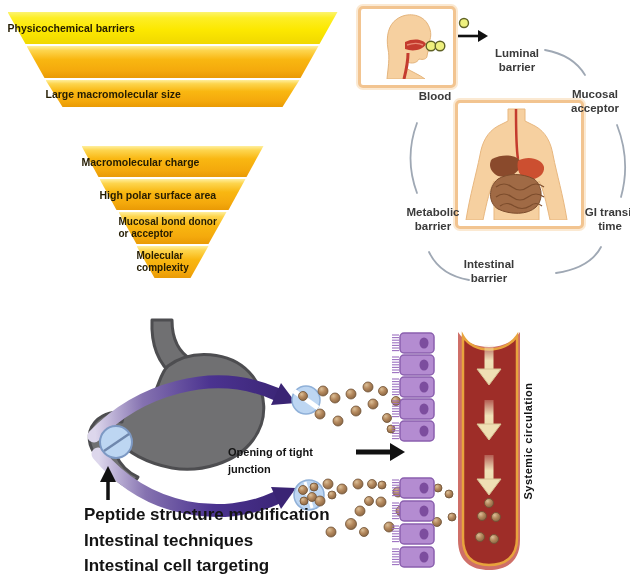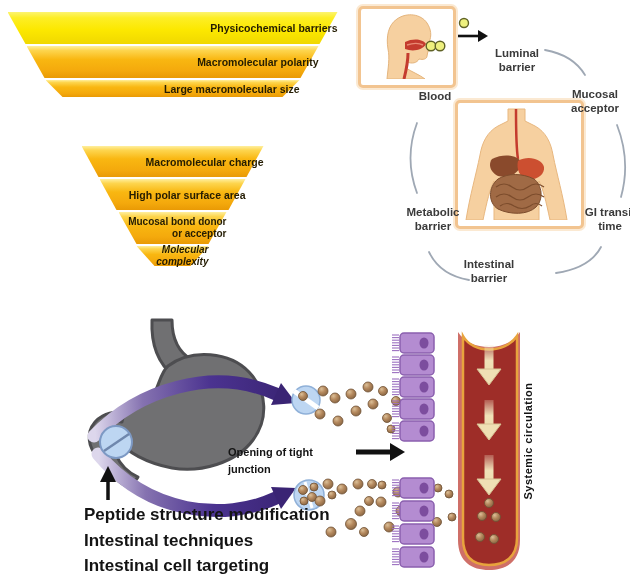--- a/index.html
+++ b/index.html
@@ -5,21 +5,21 @@
   html,body{margin:0;padding:0;background:#fff;}
   .fig{position:relative;width:630px;height:579px;background:#ffffff;overflow:hidden;
        font-family:"Liberation Sans",sans-serif;}
   
   .pyramid{position:absolute;left:5px;top:10px;width:336px;height:272px;}
   .p-layer{position:absolute;}
   .p-bg{position:absolute;inset:0;}
   .p-bg.l1{background:linear-gradient(180deg,#fcf470 0%,#fdee26 18%,var(--pyramid-yellow,#fce800) 55%,#f0d800 100%);}
   .p-bg.lg{background:linear-gradient(180deg,#ffef9e 0%,#fdd54e 14%,var(--pyramid-gold,#f9b711) 42%,#f4a90c 78%,#e99a05 100%);}
   .p-label{position:absolute;left:0;right:0;top:50%;transform:translateY(-50%);
-    text-align:right;font-weight:bold;font-size:10.5px;line-height:1.18;color:#241c02;}
+    text-align:left;font-weight:bold;font-size:10.5px;line-height:1.18;color:#241c02;}
   
   .cyc-label{position:absolute;font-weight:bold;font-size:11.5px;color:#3a3a3a;
     text-align:center;line-height:1.25;}
   .img-box{position:absolute;background:#fff;border:3px solid var(--frame-peach,#f2c490);
     border-radius:5px;box-shadow:0 0 0 2px #fbe9d2;}
   
   .btxt{position:absolute;font-weight:bold;color:#141414;font-size:17px;line-height:1.5;}
   .btxt.center{text-align:center;line-height:1.35;}
   .systemic{transform:rotate(-90deg);transform-origin:center;text-align:center;
     font-size:11px;letter-spacing:0.5px;white-space:nowrap;}
@@ -30,39 +30,38 @@
 
 <div class="fig">
 
   <div class="pyramid">
     <div class="p-layer" style="top:2px;left:2.5px;width:330px;height:32px;">
       <div class="p-bg l1" style="clip-path:polygon(0 0,330px 0,312px 100%,18px 100%);"></div>
       <div class="p-label">Physicochemical barriers</div>
     </div>
     <div class="p-layer" style="top:36px;left:21.5px;width:292px;height:32px;">
       <div class="p-bg lg" style="clip-path:polygon(0 0,292px 0,274px 100%,18px 100%);"></div>
-      <div class="p-label">Macromolecular polarity</div>
-    </div>
-    <div class="p-layer" style="top:70px;left:40.5px;width:254px;height:17px;">
+    </div>
+    <div class="p-layer" style="top:70px;left:40.5px;width:254px;height:27px;">
       <div class="p-bg lg" style="clip-path:polygon(0 0,254px 0,237px 100%,17px 100%);"></div>
       <div class="p-label">Large macromolecular size</div>
     </div>
     <div class="p-layer" style="top:136px;left:76.5px;width:182px;height:31px;">
       <div class="p-bg lg" style="clip-path:polygon(0 0,182px 0,165px 100%,17px 100%);"></div>
       <div class="p-label">Macromolecular charge</div>
     </div>
     <div class="p-layer" style="top:169px;left:94.5px;width:146px;height:31px;">
       <div class="p-bg lg" style="clip-path:polygon(0 0,146px 0,129px 100%,17px 100%);"></div>
       <div class="p-label">High polar surface area</div>
     </div>
     <div class="p-layer" style="top:202px;left:113.5px;width:108px;height:32px;">
       <div class="p-bg lg" style="clip-path:polygon(0 0,108px 0,90px 100%,18px 100%);"></div>
       <div class="p-label" style="font-size:10px;">Mucosal bond donor or acceptor</div>
     </div>
-    <div class="p-layer" style="top:236px;left:131.5px;width:72px;height:20px;font-style:italic;">
+    <div class="p-layer" style="top:236px;left:131.5px;width:72px;height:32px;">
       <div class="p-bg lg" style="clip-path:polygon(0 0,72px 0,54px 100%,18px 100%);"></div>
       <div class="p-label" style="font-size:10px;">Molecular complexity</div>
     </div>
   </div>
 
   <svg style="position:absolute;left:340px;top:0;" width="290" height="300" viewBox="0 0 290 300">
     <path d="M 205,50 Q 233,55 245,75" fill="none" style="stroke:var(--arc-gray,#9fa8b4)" stroke-width="1.8" stroke-linecap="round"></path>
     <path d="M 277,125 Q 291,161 281,197" fill="none" style="stroke:var(--arc-gray,#9fa8b4)" stroke-width="1.8" stroke-linecap="round"></path>
     <path d="M 261,247 Q 250,268 216,273" fill="none" style="stroke:var(--arc-gray,#9fa8b4)" stroke-width="1.8" stroke-linecap="round"></path>
     <path d="M 129,280 Q 100,275 89,252" fill="none" style="stroke:var(--arc-gray,#9fa8b4)" stroke-width="1.8" stroke-linecap="round"></path>

